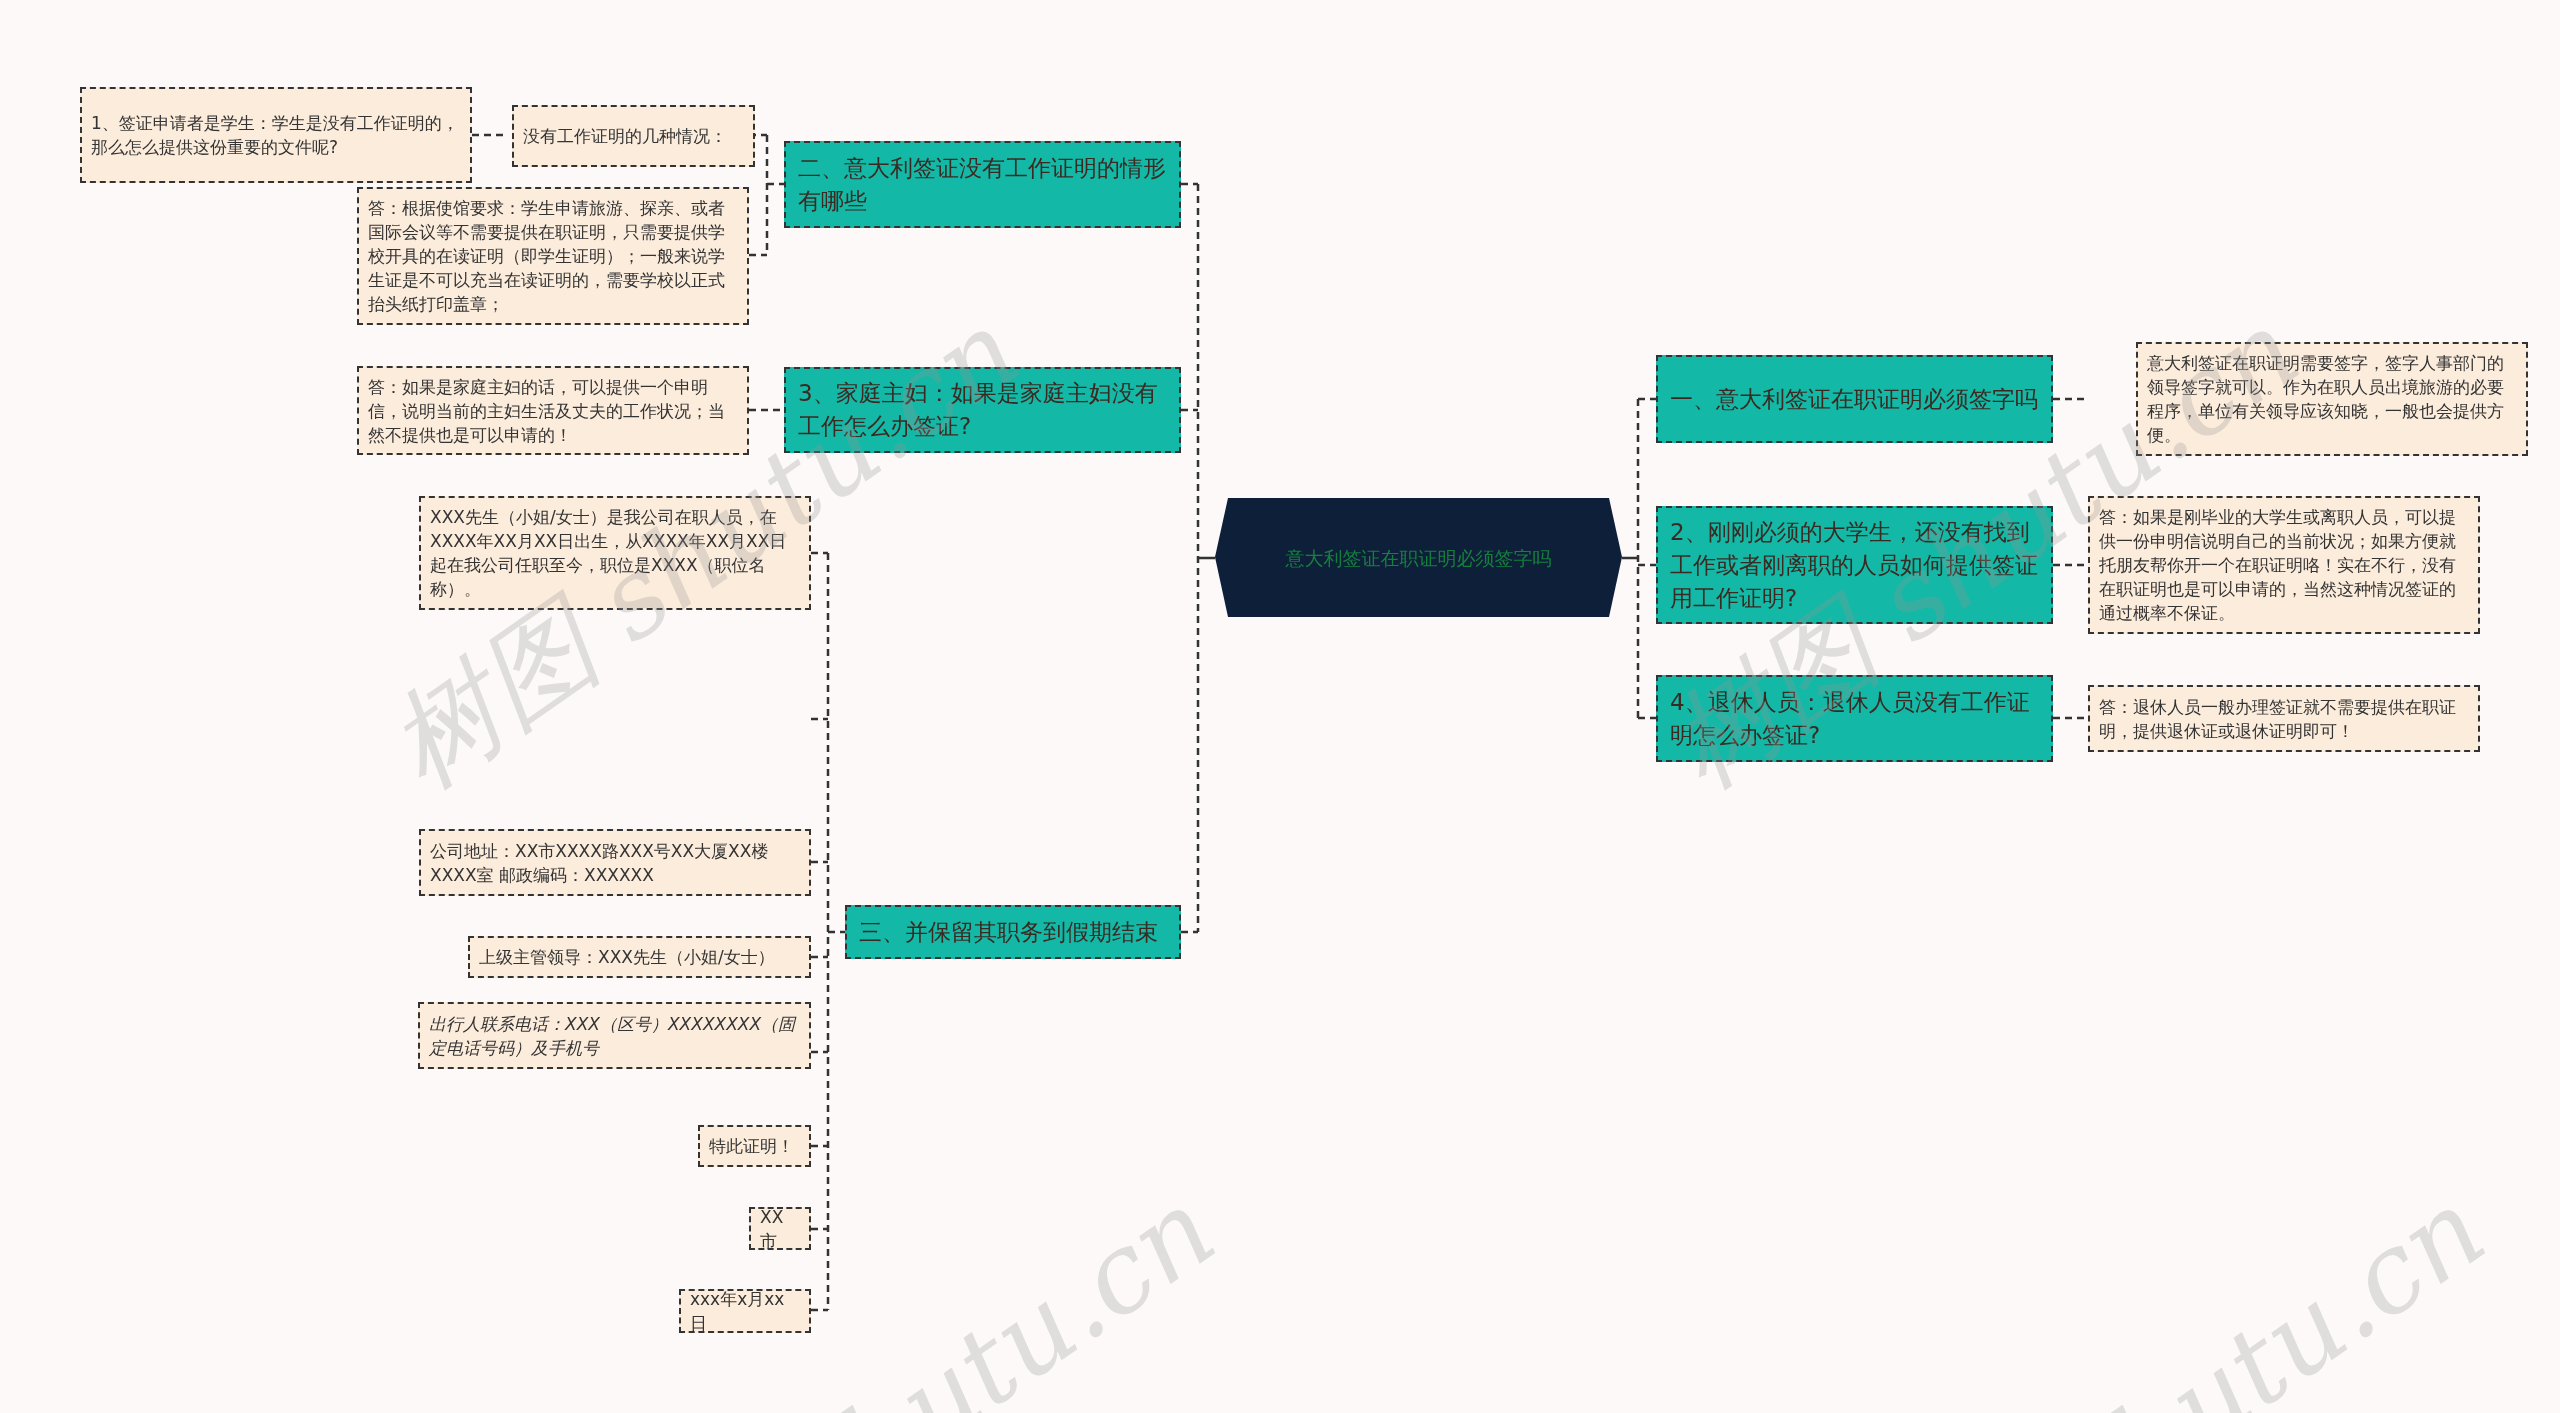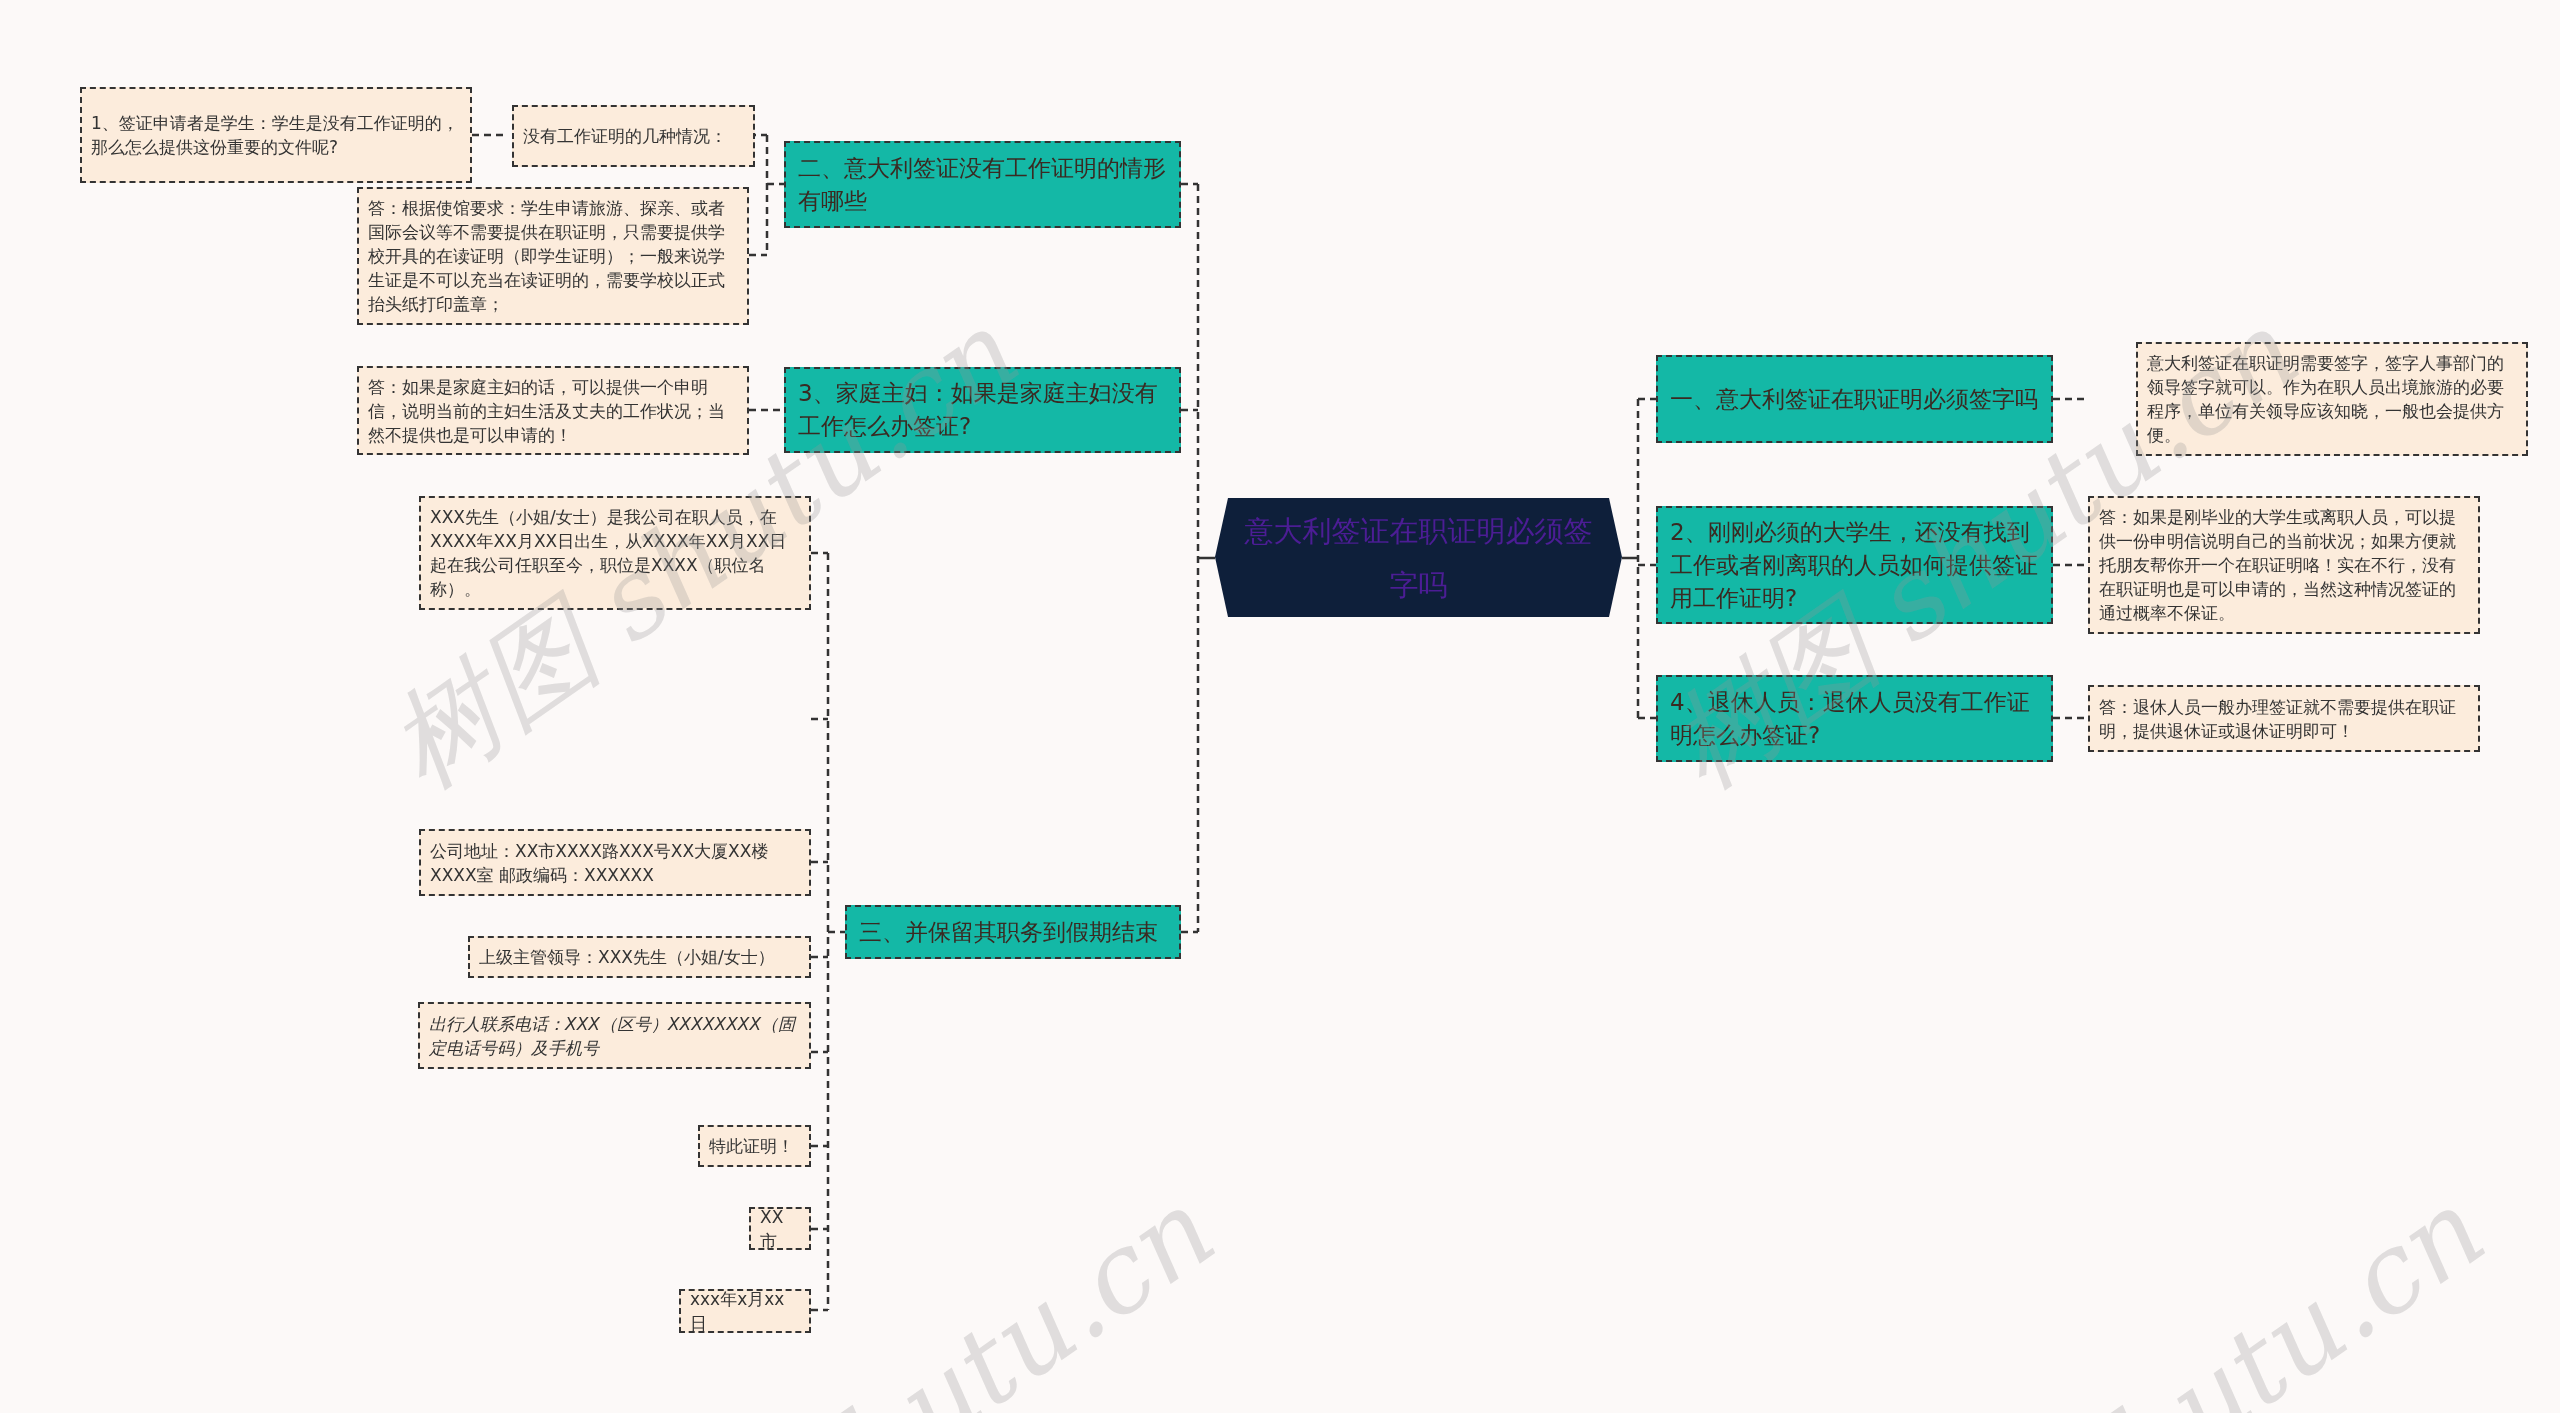--- a/index.html
+++ b/index.html
@@ -8,21 +8,21 @@
   .canvas { position: absolute; left: 0; top: 0; width: 2560px; height: 1413px; }
   .node { position: absolute; box-sizing: border-box; border: 2px dashed #333;
           display: flex; align-items: center; }
   .node span { display: block; }
   .primary { background: #14b8a6; font-size: 23px; line-height: 33px; padding: 6px 12px; color: #3a2a22; }
   .secondary { background: #fcecdc; font-size: 17px; line-height: 24px; padding: 4px 9px; color: #333; }
   .root { position: absolute; left: 1215px; top: 498px; width: 407px; height: 119px; }
   .root svg { position: absolute; left: 0; top: 0; }
   .root .label { position: absolute; left: 20px; right: 20px; top: 0; bottom: 0; display: flex;
                  align-items: center; justify-content: center; text-align: center;
-                 color: #4c1d95; font-size: 29px; line-height: 54px; }
+                 color: #15803d; font-size: 19px; line-height: 54px; }
   .lines { position: absolute; left: 0; top: 0; }
   .watermark { position: absolute; color: rgba(150,150,150,0.28); font-family: "DejaVu Serif", serif;
                font-style: italic; font-size: 110px; transform: rotate(-35deg); transform-origin: left top;
                white-space: nowrap; pointer-events: none; }
 </style>
 </head>
 <body>
 
 <div class="canvas">
 

